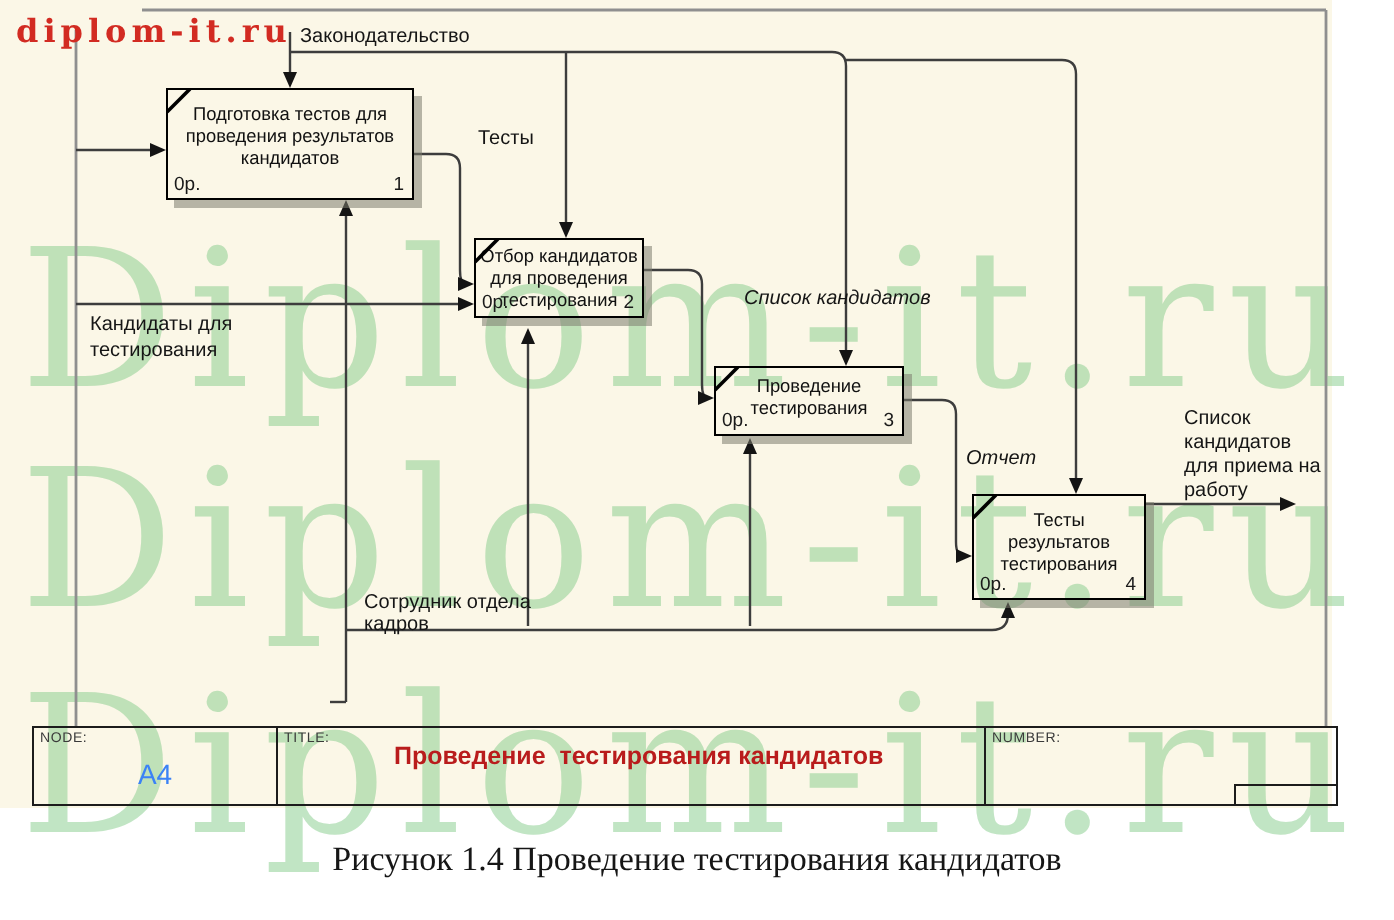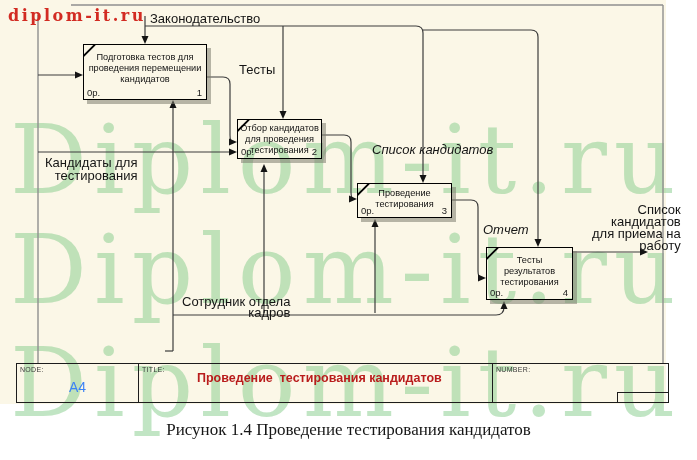--- a/index.html
+++ b/index.html
@@ -17,21 +17,21 @@
   
   svg.layer{position:absolute;left:0;top:0;}
   
   .abox{position:absolute;border:1.7px solid #000;background:transparent;
         box-shadow:4px 4px 0 rgba(125,125,112,0.55);box-sizing:border-box;}
   .abox .lbl{white-space:pre-line;text-align:center;font-size:9.2px;line-height:11px;color:#111;}
   .abox .cost{position:absolute;left:3px;bottom:1px;font-size:9.5px;}
   .abox .num{position:absolute;right:4px;bottom:1px;font-size:9.5px;}
   .fold{position:absolute;left:-1px;top:-1px;}
   
-  .flabel{position:absolute;font-size:13px;line-height:11px;color:#151515;white-space:nowrap;text-align:right;}
+  .flabel{position:absolute;font-size:10px;line-height:11px;color:#151515;white-space:nowrap;}
   .pre{white-space:pre-line;}
   
   .bar{position:absolute;left:16px;top:363px;width:653px;height:40px;border:1.5px solid #1c1c1c;
        box-sizing:border-box;display:flex;background:transparent;}
   .cell{position:relative;height:100%;box-sizing:border-box;}
   .cell.node{width:122px;border-right:1.5px solid #1c1c1c;}
   .cell.title{width:354px;border-right:1.5px solid #1c1c1c;}
   .cell.number{flex:1;}
   .tinylbl{position:absolute;left:3px;top:2px;font-size:7px;letter-spacing:.3px;color:#3a3a3a;}
   .nodeval{position:absolute;left:0;right:0;top:15px;text-align:center;font-size:14px;color:#3b82f6;}
@@ -96,21 +96,21 @@
     </g>
   </svg>
 
   <div class="redmark" style="color: rgb(210, 43, 34);">diplom-it.ru</div>
 
   <div class="abox" style="left:83px;top:44px;width:124px;height:56px;">
     <svg class="fold" width="13" height="13">
         <path d="M0.5,12 L12,0.5" stroke="#000" stroke-width="1.8" fill="none"></path>
       </svg>
     <div class="lbl" style="padding-top:7px;">Подготовка тестов для
-проведения перемещении
+проведения результатов
 кандидатов</div>
     <span class="cost">0р.</span>
     <span class="num">1</span>
   </div>
 
   <div class="abox" style="left:237px;top:119px;width:85px;height:40px;">
     <svg class="fold" width="13" height="13">
         <path d="M0.5,12 L12,0.5" stroke="#000" stroke-width="1.8" fill="none"></path>
       </svg>
     <div class="lbl" style="padding-top:3px;">Отбор кандидатов

